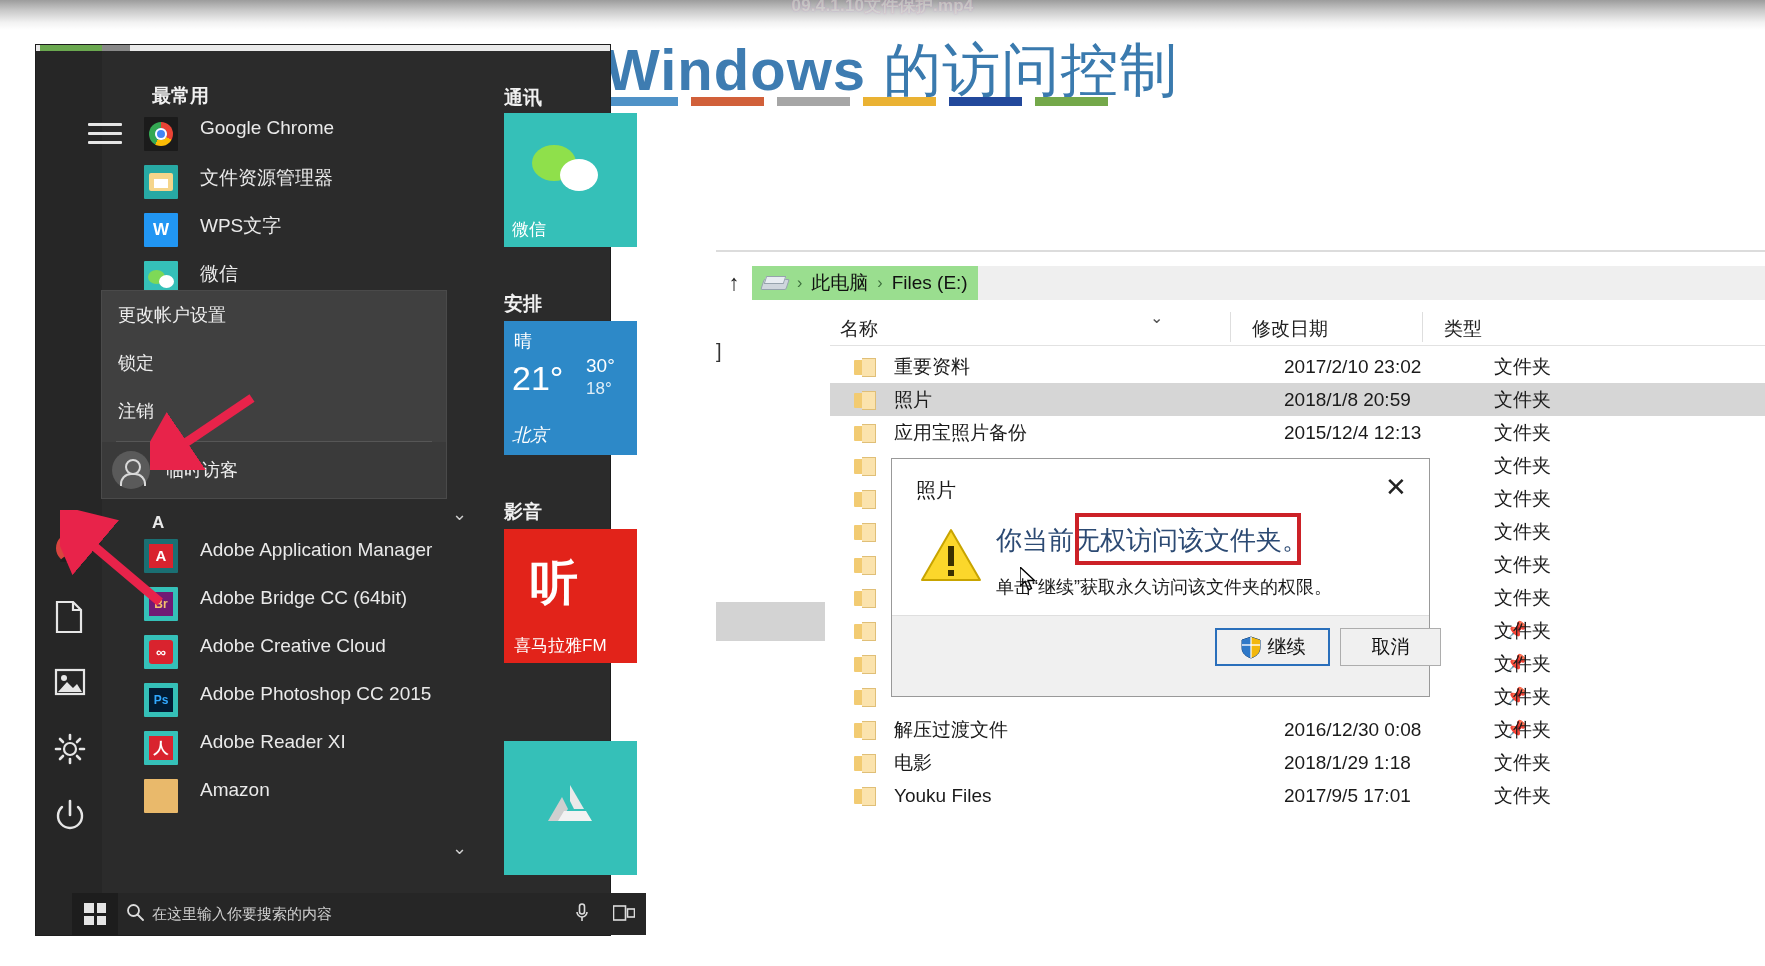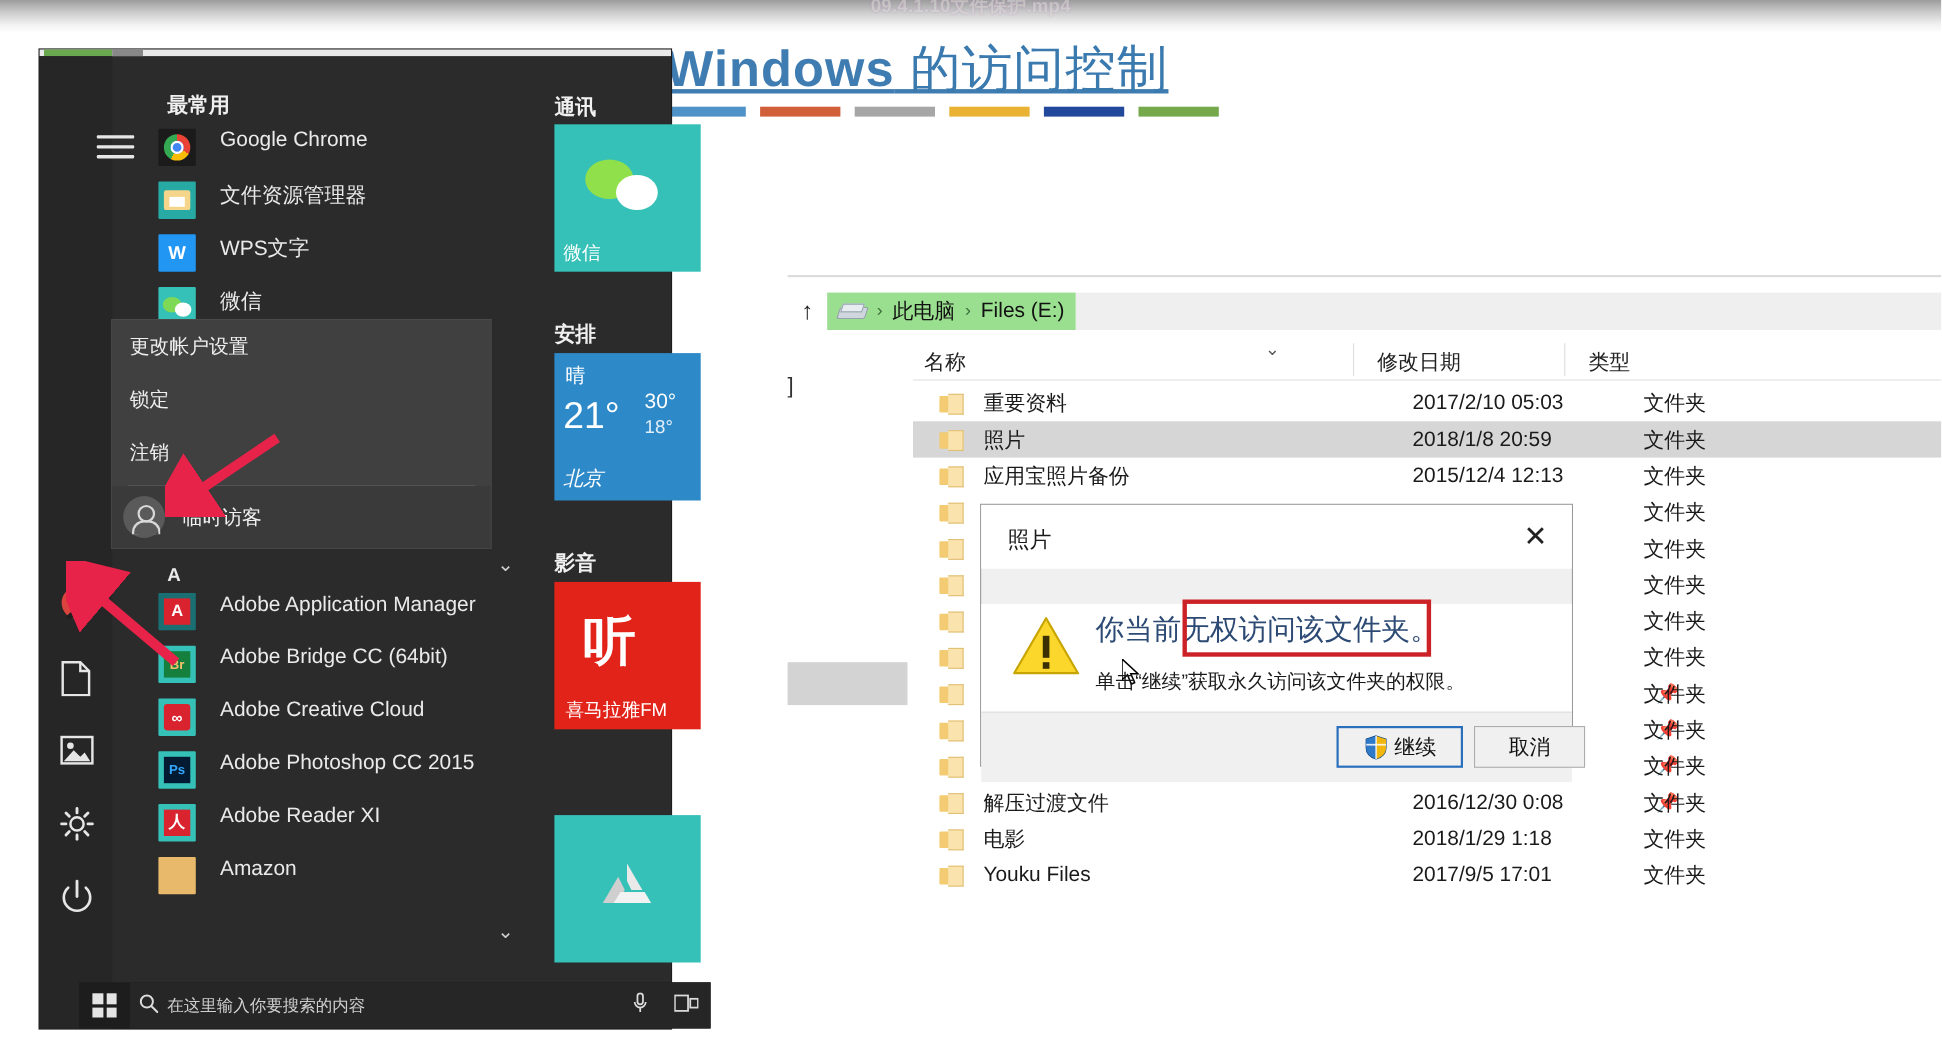--- a/index.html
+++ b/index.html
@@ -21,24 +21,23 @@
   }
   .top-fade {
     position:absolute; top:0; left:0; width:1765px; height:30px;
     background:linear-gradient(to bottom,#9c9c9c 0%,#c9c9c9 35%,#f2f2f2 75%,#ffffff 100%);
     z-index:0;
   }
 
   
   .slide-title {
     position: absolute; left: 605px; top: 32px;
-    font-size: 46px; color: #3e7cb1; font-weight: bold;
+    font-size: 58px; color: #3e7cb1; font-weight: bold;
     white-space: nowrap; letter-spacing: 1px;
     z-index: 1;
-    text-decoration: underline;
   }
   .slide-title .cn { color:#3a7aae; font-weight:normal; }
   .bars { position: absolute; left: 605px; top: 97px; display:flex; gap:13px; z-index:1;}
   .bars i { display:block; width:73px; height:9px; }
 
   
   .startmenu {
     position: absolute; left: 36px; top: 45px; width: 574px; height: 890px;
     background: #2b2b2b; z-index: 20;
     box-shadow: 0 0 0 1px #1d1d1d;
@@ -73,21 +72,21 @@
   .ic-folderexp::before{content:"";position:absolute;left:5px;top:8px;width:24px;height:18px;background:#f5d58a;border-radius:2px;}
   .ic-folderexp::after{content:"";position:absolute;left:10px;top:14px;width:14px;height:9px;background:#fff;}
   .ic-wps{background:#2196f3;color:#fff;font-size:17px;}
   .ic-wechat{background:#35c0b8;position:relative;}
   .ic-wechat::before{content:"";position:absolute;left:4px;top:9px;width:17px;height:14px;border-radius:50%;background:#7ed957;}
   .ic-wechat::after{content:"";position:absolute;left:15px;top:14px;width:15px;height:13px;border-radius:50%;background:#fff;}
   .ic-teal{background:#35c0b8;}
   .ic-aam{background:#1a6f73;position:relative;}
   .ic-aam i{display:block;width:24px;height:24px;background:#d9232e;color:#fff;font-style:normal;
             font-size:15px;line-height:24px;text-align:center;font-weight:bold;}
-  .ic-br i{display:block;width:24px;height:24px;background:#15803d;color:#f5c26b;font-style:normal;font-size:12px;line-height:24px;text-align:center;font-weight:bold;}
+  .ic-br i{display:block;width:24px;height:24px;background:#701a75;color:#f5c26b;font-style:normal;font-size:12px;line-height:24px;text-align:center;font-weight:bold;}
   .ic-cc i{display:block;width:24px;height:24px;background:#d9232e;border-radius:3px;color:#fff;font-style:normal;font-size:14px;line-height:24px;text-align:center;}
   .ic-ps i{display:block;width:24px;height:24px;background:#021b33;color:#31a8ff;font-style:normal;font-size:12px;line-height:24px;text-align:center;font-weight:bold;}
   .ic-rd i{display:block;width:24px;height:24px;background:#d9232e;color:#fff;font-style:normal;font-size:15px;line-height:24px;text-align:center;font-weight:bold;}
   .ic-amz{background:#e9b96b;}
 
   .alpha-h { color:#eaeaea; font-size:17px; font-weight:bold; padding-left:50px; }
 
   
   .acct-menu {
     position:absolute; left:0px; top:240px; width:344px; background:#404040;
@@ -155,21 +154,21 @@
   .ftype { width:120px; }
 
   
   .dialog { position:absolute; left:891px; top:458px; width:539px; height:239px;
             background:#f0f0f0; border:1px solid #999; z-index:40; }
   .dlg-head { position:relative; height:58px; background:#fff; border-bottom:none; }
   .dlg-title { position:absolute; left:24px; top:18px; font-size:20px; color:#1a1a1a; }
   .dlg-close { position:absolute; right:14px; top:12px; width:38px; height:32px;
                display:flex; align-items:center; justify-content:center;
                font-size:26px; color:#222; line-height:1; }
-  .dlg-body { position:relative; height:98px; background:#fff;margin-top:32px; }
+  .dlg-body { position:relative; height:98px; background:#fff; }
   .warn-ico { position:absolute; left:28px; top:10px; width:62px; height:56px; }
   .warn-ico svg { display:block; }
   .dlg-main { position:absolute; left:104px; top:6px; font-size:26px; color:#2c4a73; white-space:nowrap;}
   .dlg-main .hl { position:relative; }
   .redbox { position:absolute; left:1px; top:-12px; width:226px; height:52px; border:4px solid #cc2127; }
   .dlg-sub { position:absolute; left:104px; top:58px; font-size:18px; color:#1a1a1a; white-space:nowrap;}
   .cursor-arrow { position:absolute; left:128px; top:50px; width:18px; height:26px; }
   .dlg-foot { position:relative; height:64px; background:#f0f0f0; border-top:1px solid #dfdfdf; }
   .btn { position:absolute; top:12px; height:38px; background:#f0f0f0; border:1px solid #adadad;
          display:flex; align-items:center; justify-content:center; font-size:19px; color:#111; }
@@ -229,21 +228,21 @@
     <div class="pins" id="pin-col">
         <div class="pin">📌</div>
         <div class="pin">📌</div>
         <div class="pin">📌</div>
         <div class="pin">📌</div>
       </div>
     <div class="filelist" id="file-list">
         <div class="frow">
           <span class="fico"></span>
           <span class="fname">重要资料</span>
-          <span class="fdate">2017/2/10 05:03</span>
+          <span class="fdate">2017/2/10 23:02</span>
           <span class="ftype">文件夹</span>
         </div>
         <div class="frow sel">
           <span class="fico"></span>
           <span class="fname">照片</span>
           <span class="fdate">2018/1/8 20:59</span>
           <span class="ftype">文件夹</span>
         </div>
         <div class="frow">
           <span class="fico"></span>

